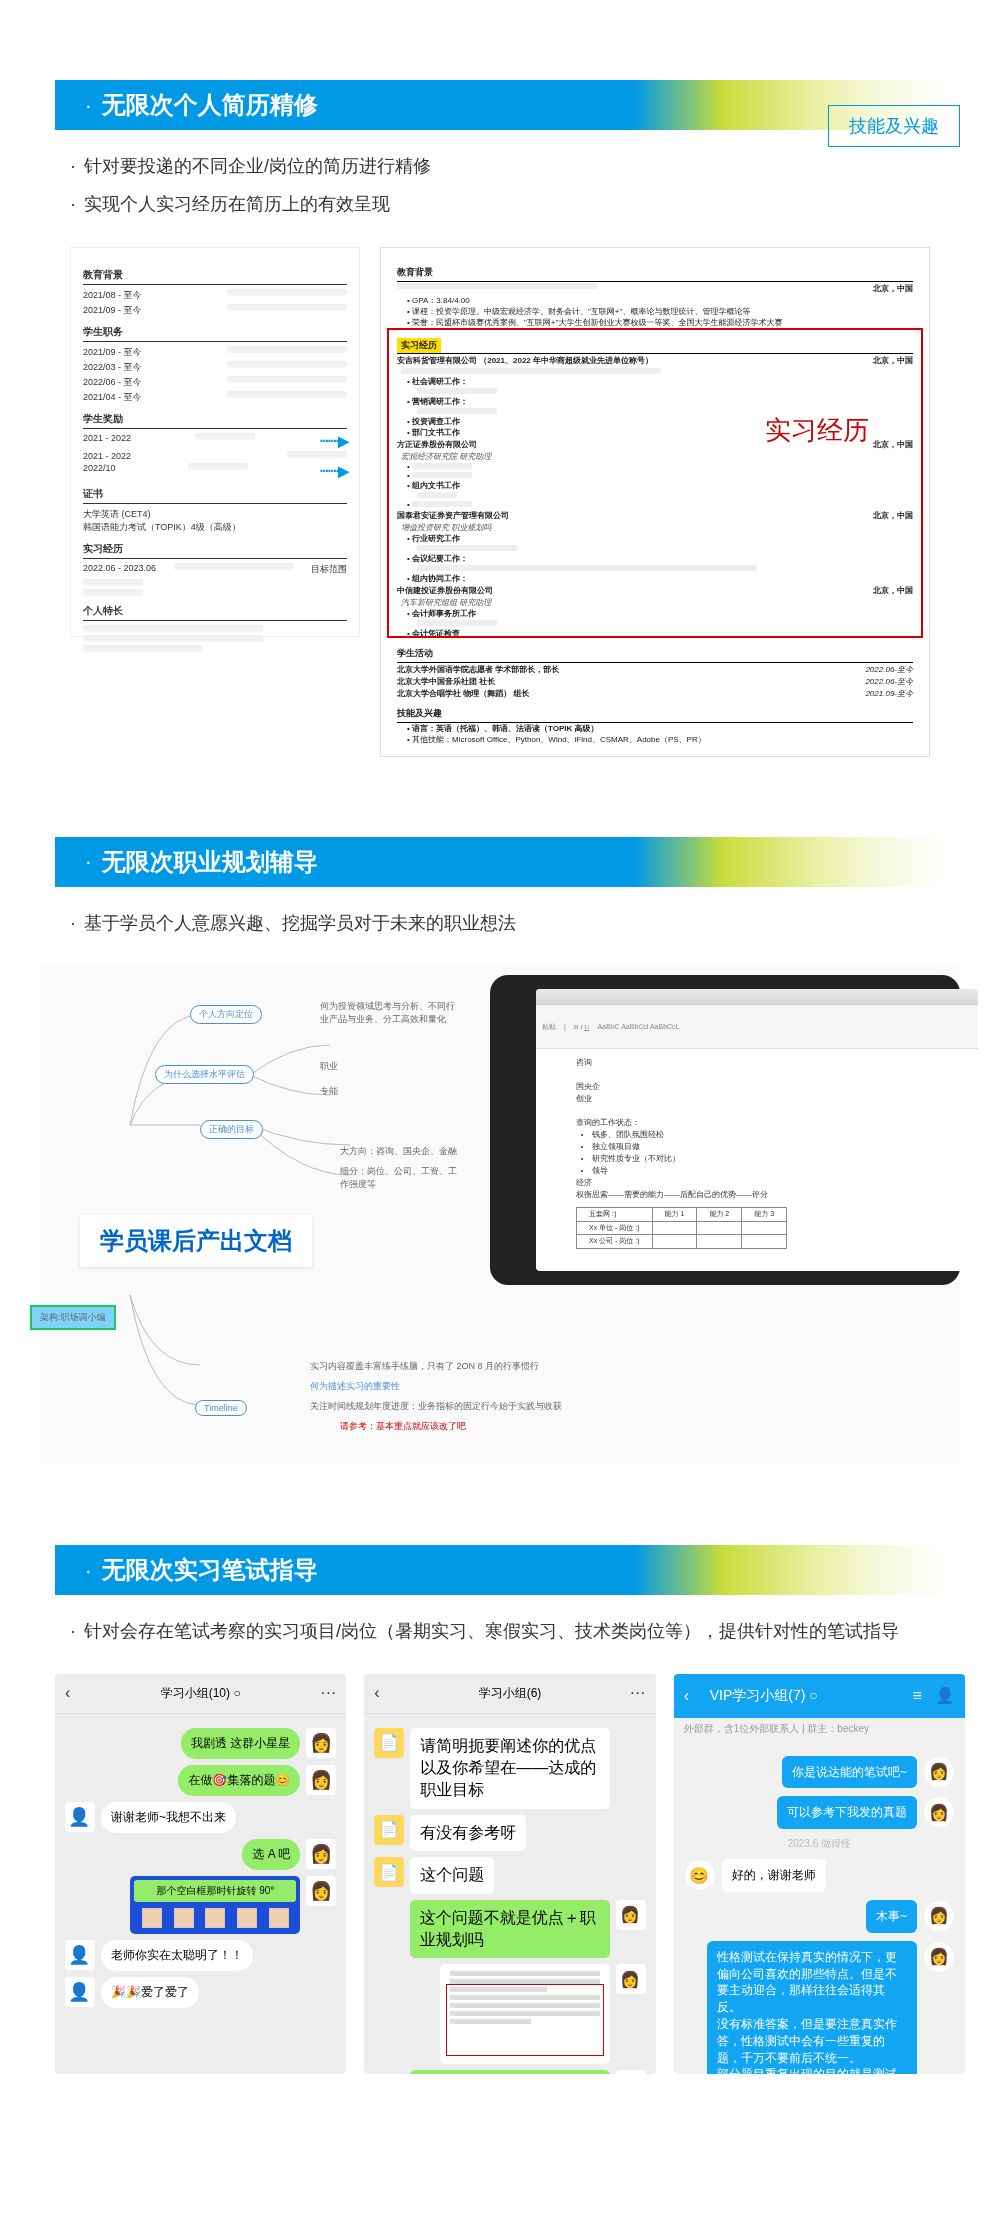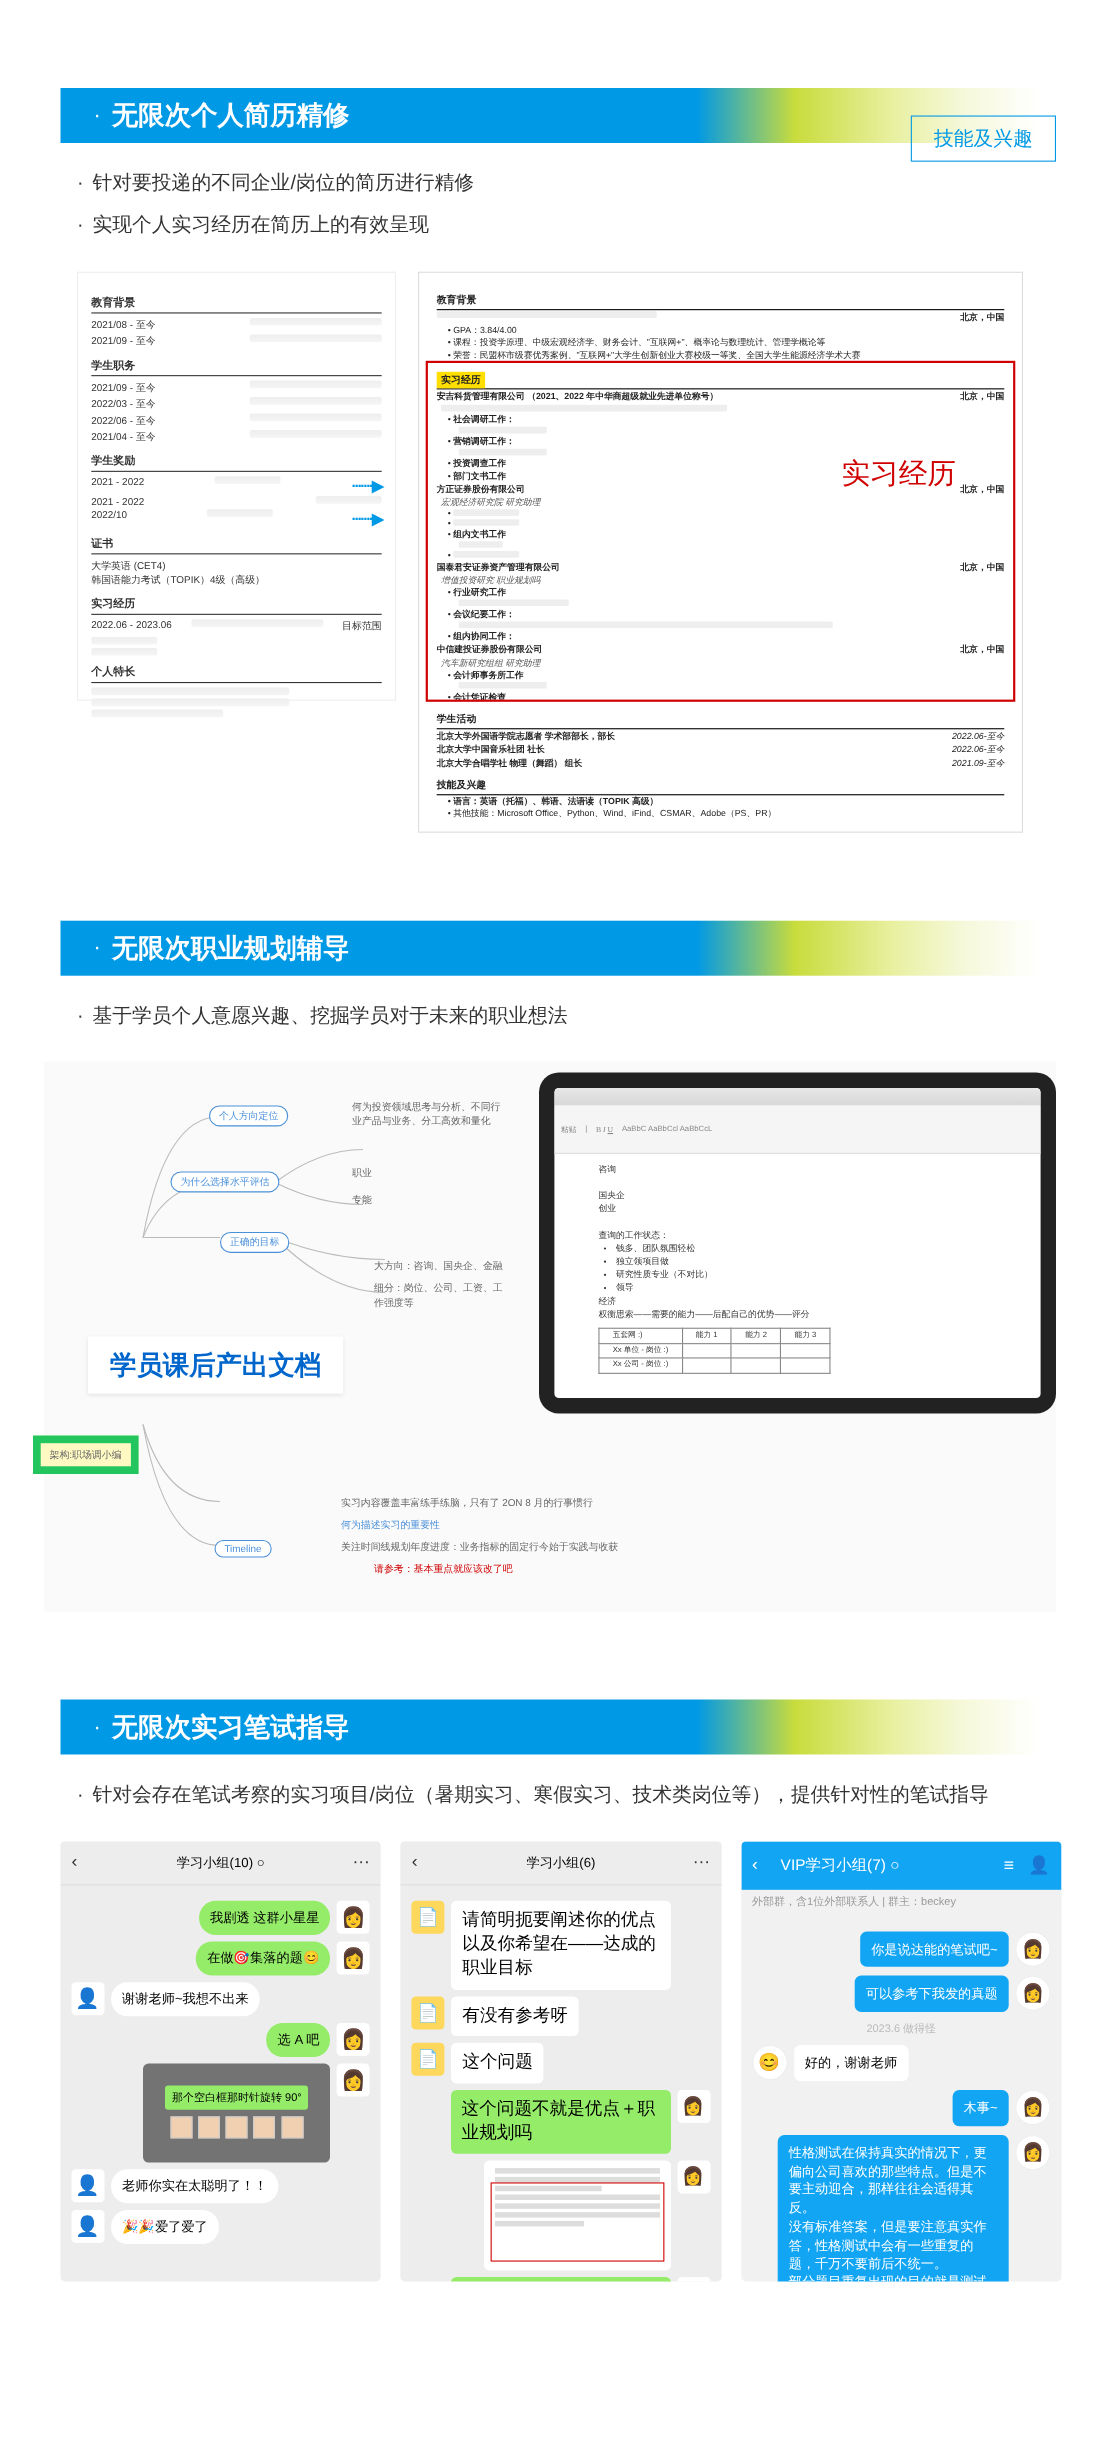--- a/index.html
+++ b/index.html
@@ -127,20 +127,21 @@
     border-radius: 18px;
     padding: 14px;
   }
   .laptop-screen {
     width: 100%; height: 100%;
     background: #fff;
     border-radius: 4px;
     overflow: hidden;
     font-size: 8px;
     color: #333;
+    margin-left: 32px;
   }
   .laptop-titlebar { height: 16px; background: linear-gradient(#e8e8e8,#d8d8d8); border-bottom: 1px solid #ccc; }
   .laptop-ribbon { height: 44px; background: #f5f5f5; border-bottom: 1px solid #ddd; padding: 2px 6px; font-size: 7px; color: #888; display: flex; align-items: center; gap: 8px; flex-wrap: wrap; }
   .laptop-doc { padding: 8px 40px; line-height: 1.5; }
   .laptop-doc ul { margin-left: 16px; }
   .laptop-doc table { border-collapse: collapse; margin-top: 6px; font-size: 7px; }
   .laptop-doc td { border: 1px solid #888; padding: 1px 12px; }
   
   .overlay-label {
     position: absolute;
@@ -151,22 +152,22 @@
     font-size: 24px;
     font-weight: 700;
     padding: 10px 20px;
     box-shadow: 0 1px 4px rgba(0,0,0,0.1);
     z-index: 10;
   }
   .small-tag {
     position: absolute;
     left: -10px;
     top: 340px;
-    background: #fef9c3;
-    border: 7px solid #22c55e;
+    background: #7dd3fc;
+    border: 2px solid #22c55e;
     padding: 4px 8px;
     font-size: 9px;
     color: #666;
     z-index: 5;
   }
   
   
   .chats-area {
     display: flex;
     gap: 18px;
@@ -194,21 +195,21 @@
   .chat-header .more { position: absolute; right: 10px; font-size: 16px; color: #333; }
   .chat-body { flex: 1; padding: 8px 10px; }
   
   .chat1 { background: #EDEDED; }
   .chat1 .chat-header { background: #EDEDED; border-bottom: 1px solid #ddd; }
   .chat1 .msg { display: flex; margin: 6px 0; align-items: flex-start; gap: 6px; }
   .chat1 .msg.right { flex-direction: row-reverse; }
   .chat1 .avatar { width: 30px; height: 30px; background: #fff; border-radius: 4px; flex-shrink: 0; font-size: 18px; display: flex; align-items: center; justify-content: center; }
   .chat1 .bubble { background: #fff; padding: 7px 10px; border-radius: 15px; max-width: 180px; }
   .chat1 .msg.right .bubble { background: #95EC69; }
-  .chat1 .img-bubble { background: #737373; border-radius: 5px; padding: 20px; width: 170px; }
+  .chat1 .img-bubble { background: #1d4ed8; border-radius: 5px; padding: 4px; width: 170px; }
   .chat1 .img-bubble .green-strip { background: #95EC69; padding: 4px; font-size: 10px; text-align: center; border-radius: 3px; margin-bottom: 4px; }
   .chat1 .img-bubble .thumbs { display: flex; justify-content: space-around; padding: 2px; }
   .chat1 .thumb { width: 20px; height: 20px; background: #f0d0b0; border: 1px solid #ccc; }
   
   .chat2 { background: #EDEDED; }
   .chat2 .chat-header { background: #EDEDED; border-bottom: 1px solid #ddd; }
   .chat2 .msg { display: flex; margin: 6px 0; align-items: flex-start; gap: 6px; }
   .chat2 .msg.right { flex-direction: row-reverse; }
   .chat2 .avatar { width: 30px; height: 30px; border-radius: 4px; flex-shrink: 0; display: flex; align-items: center; justify-content: center; font-size: 16px; }
   .chat2 .avatar-y { background: #FED85D; color: #8B4513; }

